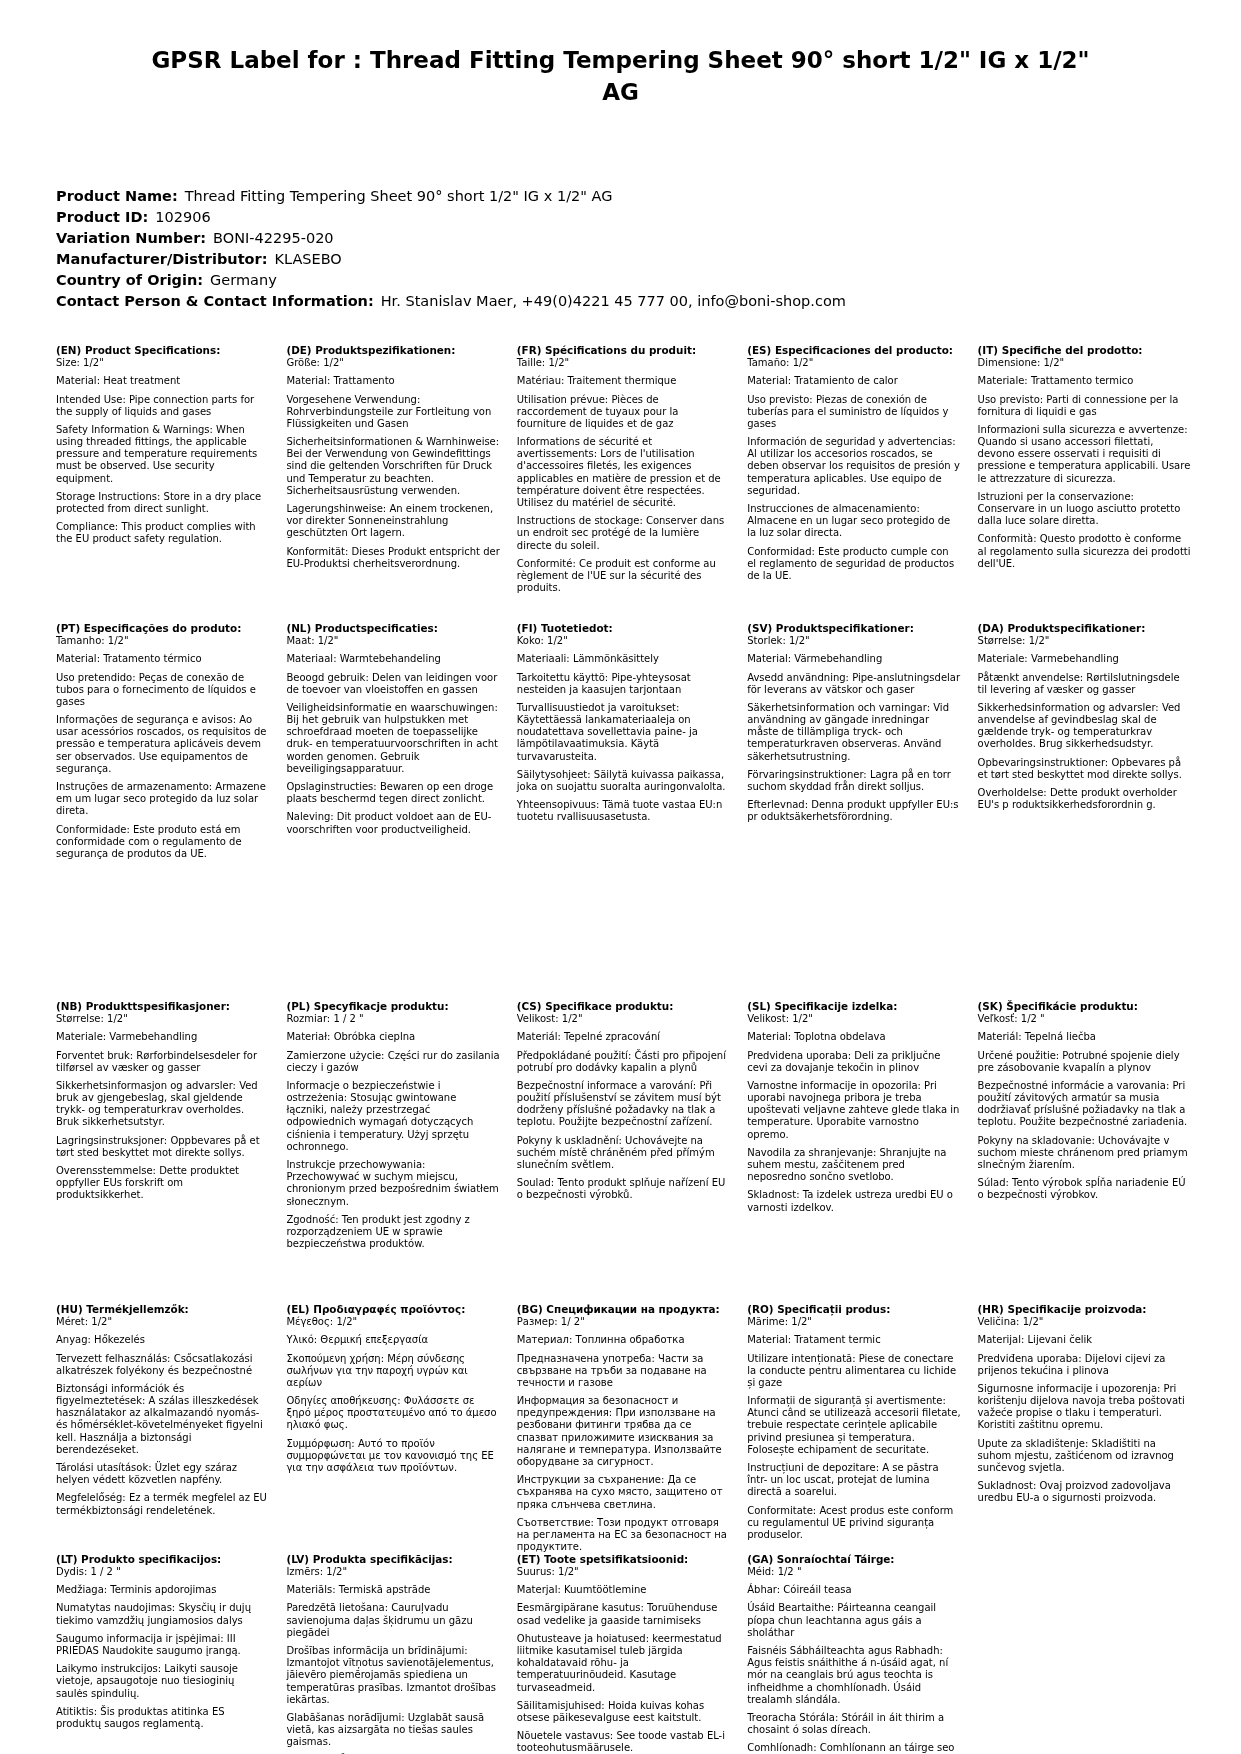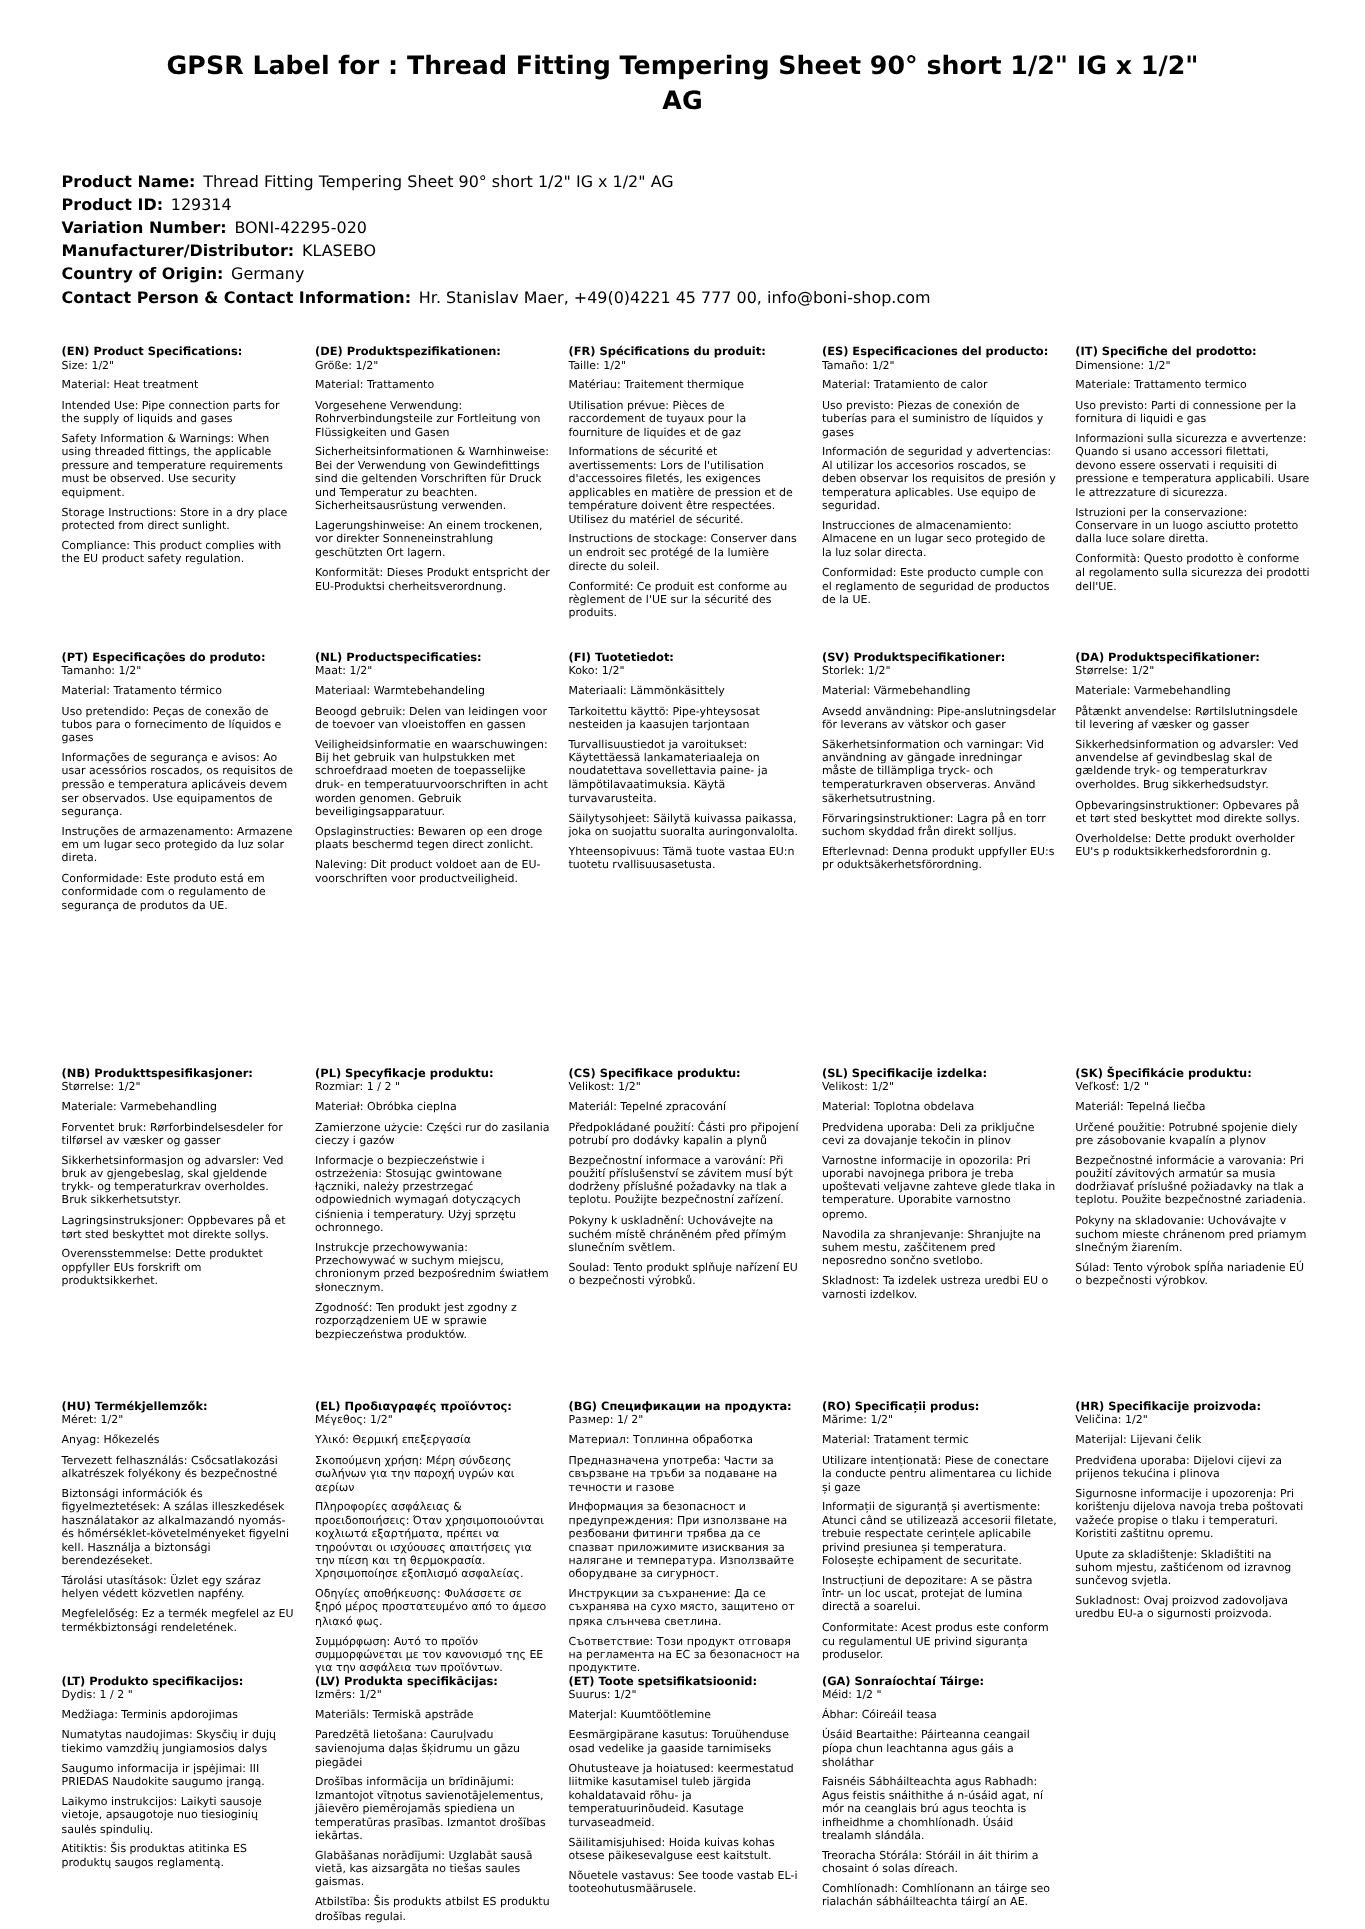--- a/index.html
+++ b/index.html
@@ -5,21 +5,21 @@
   html,body{margin:0;padding:0;background:#e8e8e8;}
   .page{
     width:1241px;height:1754px;margin:0 auto;background:#ffffff;color:#000;
     font-family:"DejaVu Sans","Liberation Sans",sans-serif;
     position:relative;overflow:hidden;box-sizing:border-box;
   }
   .title{
     font-size:23px;font-weight:bold;text-align:center;line-height:1.4;
     max-width:950px;margin:0 auto;padding-top:44px;
   }
-  .info{margin:48px 0 0 56px;font-size:14.5px;line-height:1.45;}
+  .info{margin:78px 0 0 56px;font-size:14.5px;line-height:1.45;}
   .info-line{white-space:nowrap;}
   .info-label{font-weight:bold;margin-right:7px;}
   .specs{
     margin:32px 50px 0 56px;
     display:grid;grid-template-columns:repeat(5,1fr);column-gap:17px;
     grid-template-rows:minmax(278px,auto) minmax(378px,auto) minmax(303px,auto) auto;
     font-size:10px;line-height:1.22;align-items:start;
   }
   .cell{overflow:visible;}
   .cell-head{font-weight:bold;font-size:10.4px;white-space:nowrap;}
@@ -48,21 +48,21 @@
 
   <h1 class="title">GPSR Label for : Thread Fitting Tempering Sheet 90° short 1/2" IG x 1/2" AG</h1>
 
   <div class="info">
 
       <div class="info-line">
         <span class="info-label">Product Name:</span><span class="info-value">Thread Fitting Tempering Sheet 90° short 1/2" IG x 1/2" AG</span>
       </div>
 
       <div class="info-line">
-        <span class="info-label">Product ID:</span><span class="info-value">129314</span>
+        <span class="info-label">Product ID:</span><span class="info-value">102906</span>
       </div>
 
       <div class="info-line">
         <span class="info-label">Variation Number:</span><span class="info-value">BONI-42295-020</span>
       </div>
 
       <div class="info-line">
         <span class="info-label">Manufacturer/Distributor:</span><span class="info-value">KLASEBO</span>
       </div>
 
@@ -335,21 +335,20 @@
       </div>
 
       <div class="cell">
         <div class="cell-head">(EL) Προδιαγραφές προϊόντος:</div>
         <div class="cell-size">Μέγεθος: 1/2"</div>
 
           <p class="cell-p">Υλικό: Θερμική επεξεργασία</p>
 
           <p class="cell-p">Σκοπούμενη χρήση: Μέρη σύνδεσης σωλήνων για την παροχή υγρών και αερίων</p>
 
-          <p class="cell-p">Πληροφορίες ασφάλειας &amp; προειδοποιήσεις: Όταν χρησιμοποιούνται κοχλιωτά εξαρτήματα, πρέπει να τηρούνται οι ισχύουσες απαιτήσεις για την πίεση και τη θερμοκρασία. Χρησιμοποίησε εξοπλισμό ασφαλείας.</p>
 
           <p class="cell-p">Οδηγίες αποθήκευσης: Φυλάσσετε σε ξηρό μέρος προστατευμένο από το άμεσο ηλιακό φως.</p>
 
           <p class="cell-p">Συμμόρφωση: Αυτό το προϊόν συμμορφώνεται με τον κανονισμό της ΕΕ για την ασφάλεια των προϊόντων.</p>
 
       </div>
 
       <div class="cell">
         <div class="cell-head">(BG) Спецификации на продукта:</div>
         <div class="cell-size">Размер: 1/ 2"</div>

